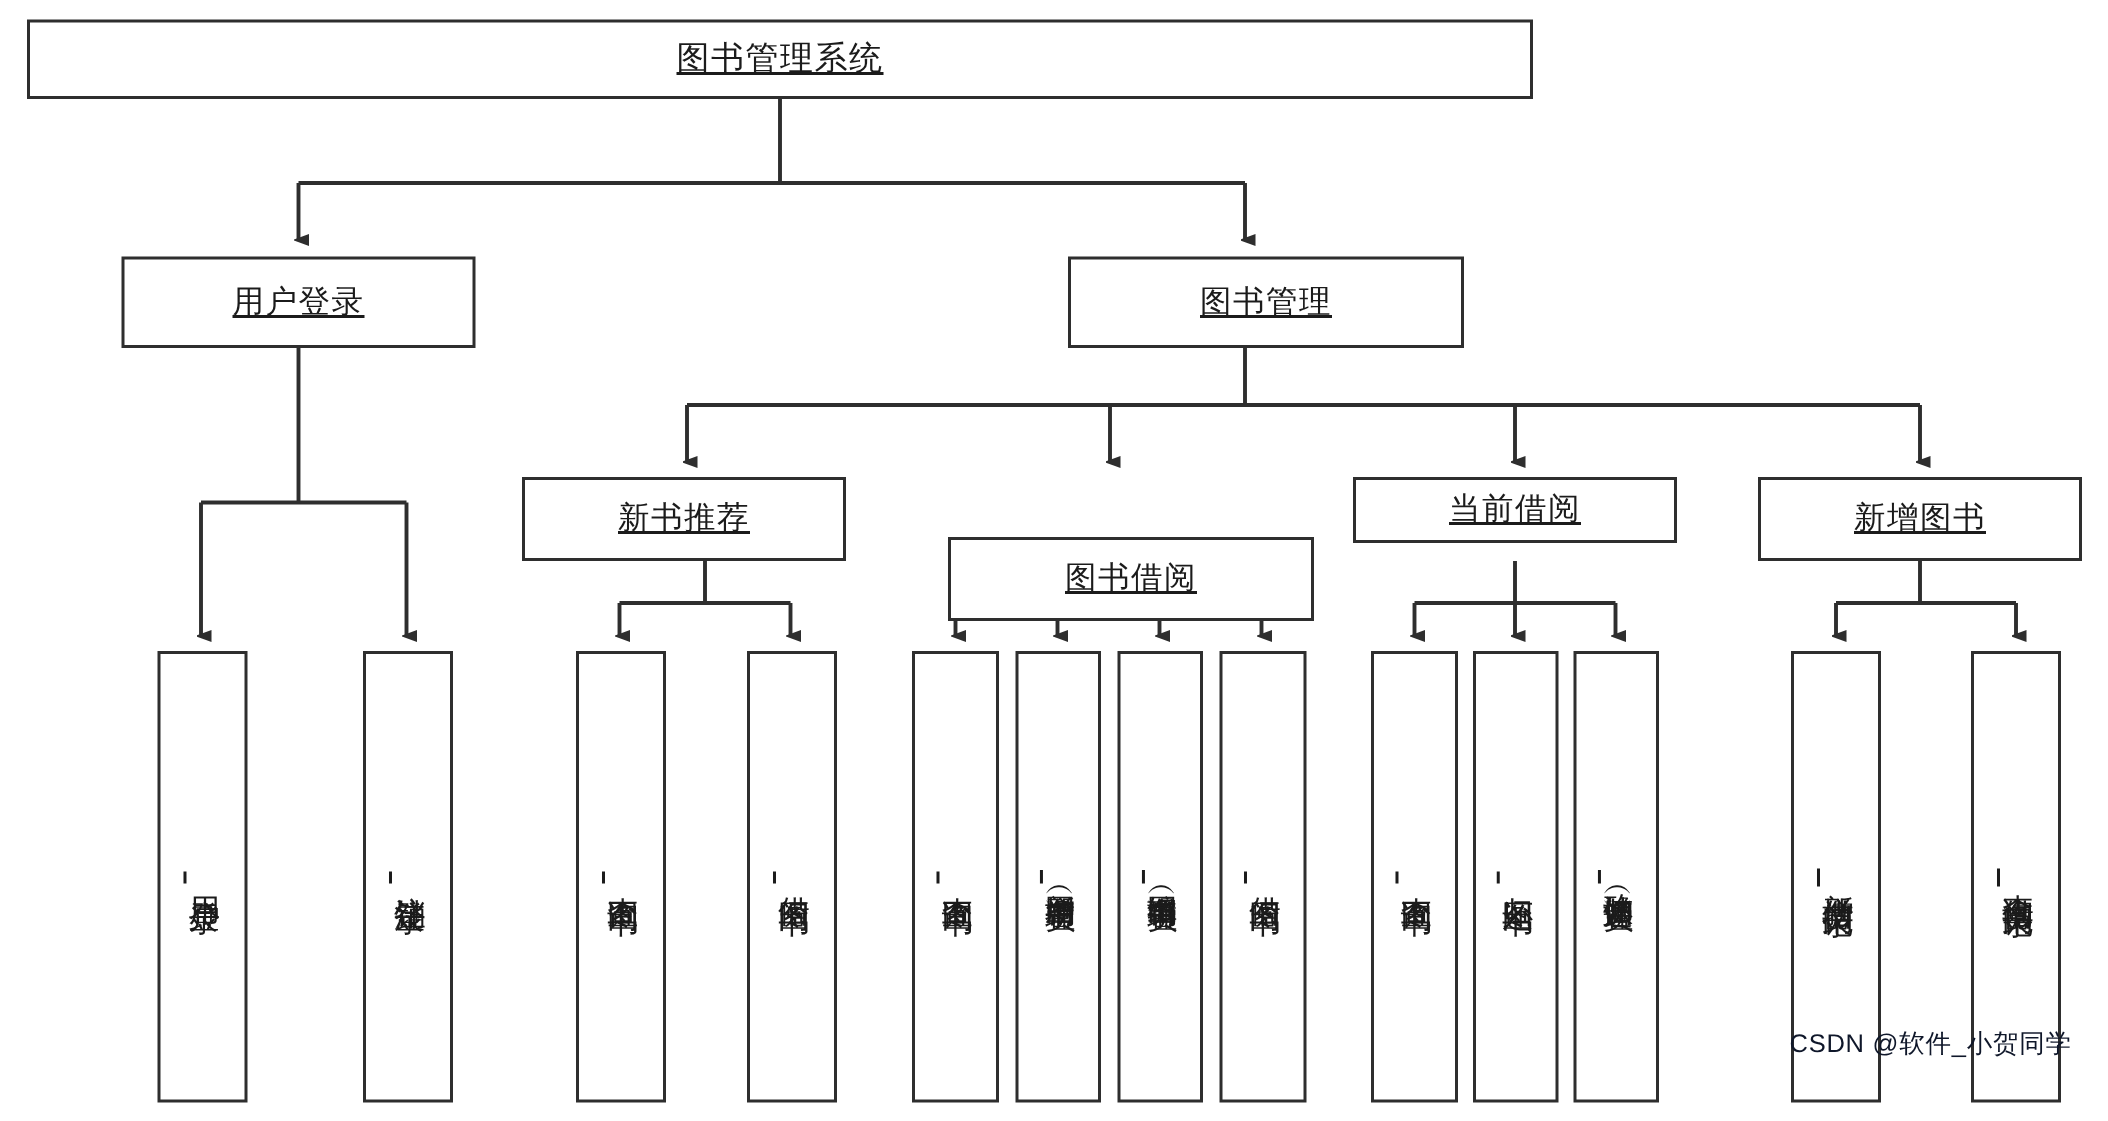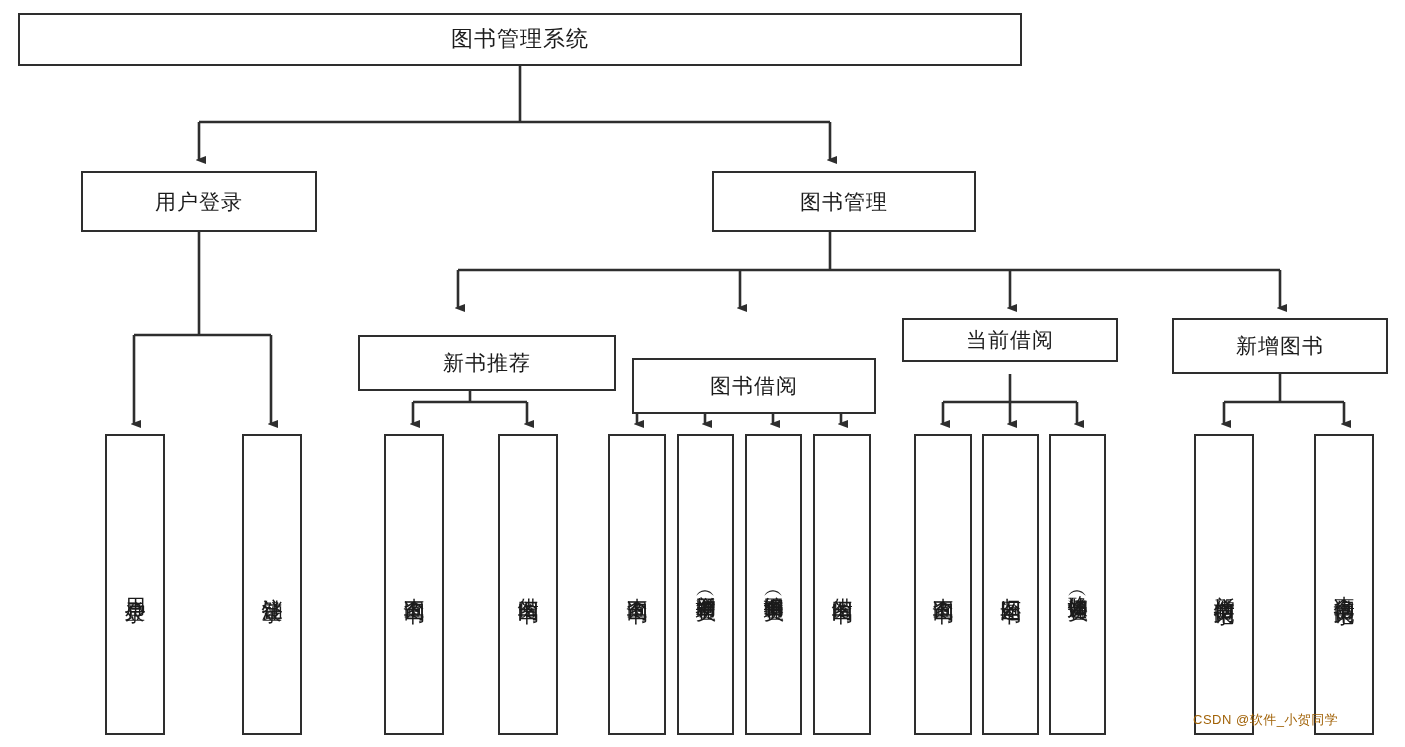--- a/index.html
+++ b/index.html
@@ -32,20 +32,21 @@
     align-items: center;
     justify-content: center;
     color: #1b1b1b;
     z-index: 2;
   }
   .node .label {
     display: block;
     text-align: right;
     line-height: 1.12;
     white-space: nowrap;
+    text-decoration: underline;
   }
   .node.horiz .label {
     font-size: 21px;
     letter-spacing: 1px;
   }
   .node.root .label {
     font-size: 22px;
     letter-spacing: 1px;
   }
   .node.vert {
@@ -62,23 +63,23 @@
     white-space: normal;
     max-height: 100%;
   }
   .node.vert.narrow .label {
     font-size: 20px;
     letter-spacing: 1px;
   }
   .watermark {
     position: absolute;
     left: 1193px;
-    top: 711px;
-    font-size: 13px;
-    color: #a16207;
+    top: 684px;
+    font-size: 17px;
+    color: #0f172a;
     letter-spacing: 0.5px;
     z-index: 5;
     white-space: nowrap;
     font-family: "Liberation Sans", "DejaVu Sans", sans-serif;
   }
 </style>
 </head>
 <body>
 
 <div id="canvas">
@@ -137,21 +138,21 @@
     <span class="label">图书管理系统</span>
   </div>
 
   <div class="node horiz" style="left:81px; top:171px; width:236px; height:61px;">
     <span class="label">用户登录</span>
   </div>
   <div class="node horiz" style="left:712px; top:171px; width:264px; height:61px;">
     <span class="label">图书管理</span>
   </div>
 
-  <div class="node horiz" style="left:358px; top:318px; width:258px; height:56px;margin-top:17px;">
+  <div class="node horiz" style="left:348px; top:318px; width:216px; height:56px;">
     <span class="label">新书推荐</span>
   </div>
   <div class="node horiz" style="left:632px; top:318px; width:244px; height:56px;margin-top:40px;">
     <span class="label">图书借阅</span>
   </div>
   <div class="node horiz" style="left:902px; top:318px; width:216px; height:44px;">
     <span class="label">当前借阅</span>
   </div>
   <div class="node horiz" style="left:1172px; top:318px; width:216px; height:56px;">
     <span class="label">新增图书</span>

